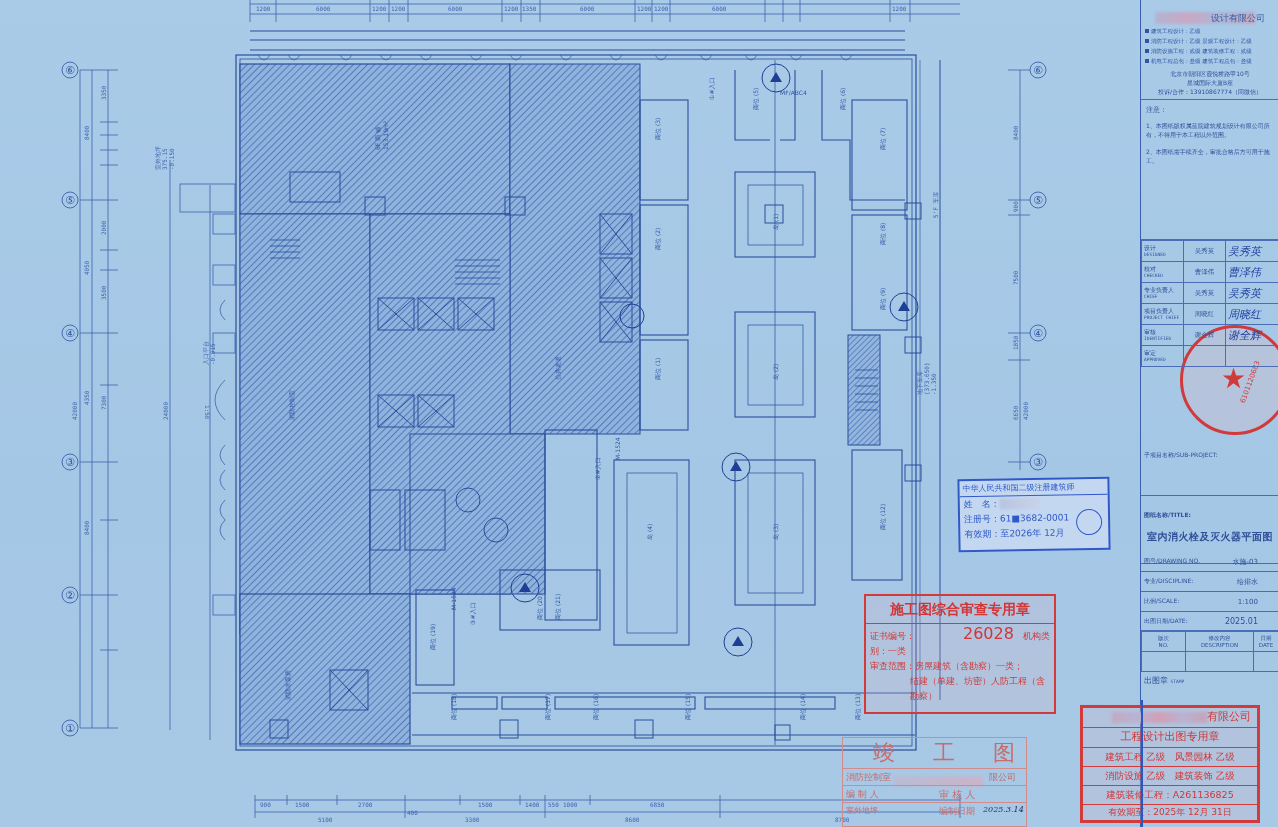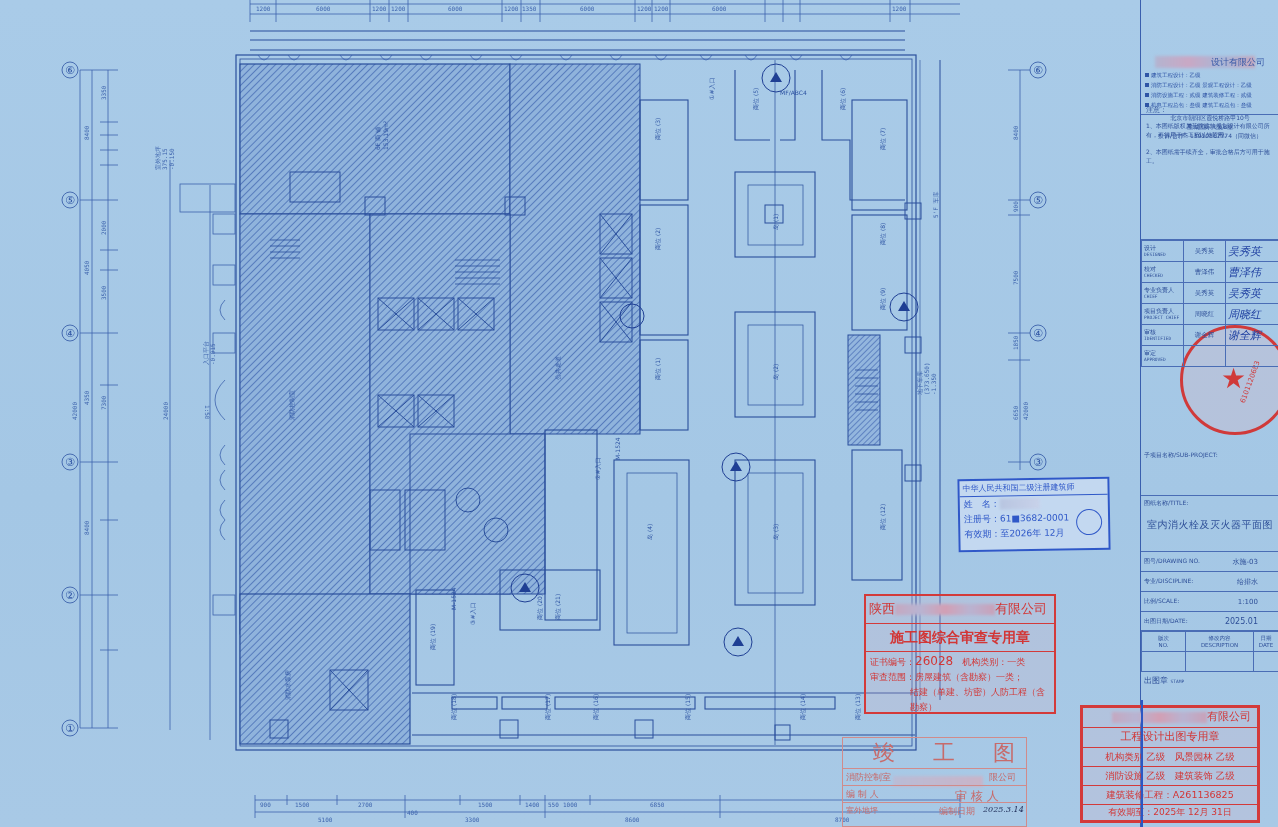--- a/index.html
+++ b/index.html
@@ -15,21 +15,21 @@
   .dimtxt { font-family: "DejaVu Sans Mono", monospace; font-size: 6px; fill: #3d63ad; }
   .axislbl { font-family: "DejaVu Sans", sans-serif; font-size: 11px; fill: #2e54a3; }
   .roomtxt { font-family: "DejaVu Sans", sans-serif; font-size: 6px; fill: #2e54a3; }
 
   
   .titleblock {
     position: absolute; left: 1140px; top: 0; width: 138px; height: 827px;
     border-left: 1.5px solid #3a5fae;
     font-family: "DejaVu Sans", sans-serif; color: #2e4f98;
   }
-  .tb-company { position: absolute; left: 0; top: 0; width: 138px; height: 71px; border-bottom: 1px solid #4a6db5; padding: 2px 4px; margin-top: 44px; }
+  .tb-company { position: absolute; left: 0; top: 0; width: 138px; height: 100px; border-bottom: 1px solid #4a6db5; padding: 2px 4px; }
   .tb-company .blur { width: 100px; height: 12px; margin: 10px 0 2px 10px; background: linear-gradient(90deg,#b3b4d0,#c9a8c4,#a9b6d6,#c5a7bd); filter: blur(1.5px); }
   .tb-company .co-suffix { position:absolute; left:70px; top:12px; font-size:9px; color:#3a5ba8; }
   .tb-company .qual { font-size: 5.5px; line-height: 10px; color: #2f55a6; }
   .tb-company .qual span.sq { display:inline-block; width:4px; height:4px; background:#2f55a6; margin-right:2px; }
   .tb-company .addr { font-size: 6px; text-align: center; line-height: 9px; margin-top: 3px; }
   .tb-notes { position: absolute; left: 0; top: 100px; width: 138px; height: 140px; border-bottom: 1px solid #4a6db5; padding: 6px 5px; font-size: 6px; line-height: 9px; }
   .tb-notes .h { font-size: 7px; margin-bottom: 6px; }
   .tb-notes p { margin-bottom: 8px; }
   .sig-table { position: absolute; left: 0; top: 240px; width: 138px; border-collapse: collapse; }
   .sig-table td { border: 1px solid #4a6db5; height: 21px; font-size: 6px; vertical-align: middle; padding: 0 2px; }
@@ -464,21 +464,21 @@
         <td class="r"><span>审定</span><small>APPROVED</small></td>
         <td class="n"></td>
         <td class="s"></td>
       </tr>
     </tbody>
       </table>
 
     <div class="tb-row" style="top:448px; height:48px;">
       <div>子项目名称/SUB-PROJECT:</div>
     </div>
-    <div class="tb-row" style="top:496px; height:56px;">
+    <div class="tb-row" style="top:508px; height:56px;font-weight:bold;">
       <div>图纸名称/TITLE:</div>
       <div class="big" style="font-size:10px; margin-top:10px;">室内消火栓及灭火器平面图</div>
     </div>
     <div class="tb-row" style="top:552px; height:20px;">
       <div class="kv">
           <span>图号/DRAWING NO.</span>
           <span class="v">水施-03</span>
         </div>
     </div>
     <div class="tb-row" style="top:572px; height:20px;">
@@ -530,51 +530,48 @@
 
   <div class="stamp-blue" style="left:958px; top:478px; width:152px; height:73px; transform:rotate(-1deg);">
     <div style="font-size:8px; border-bottom:1.5px solid #2f58c8; padding:2px 3px;">中华人民共和国二级注册建筑师</div>
     <div style="font-size:9px; padding:1px 4px;"><span>姓　名：</span><span class="blurbar" style="width:40px; background:linear-gradient(90deg,#b8c5e0,#c8d2ea);"></span></div>
     <div style="font-size:9px; padding:1px 4px;"><span>注册号：</span><span>61■3682-0001</span></div>
     <div style="font-size:9px; padding:1px 4px;"><span>有效期：</span><span>至2026年 12月</span></div>
     <div style="position:absolute; right:6px; top:30px; width:26px; height:26px; border:1.5px solid #2f58c8; border-radius:50%;"></div>
   </div>
 
   <div class="stamp-red" style="left:864px; top:594px; width:192px; height:120px;">
-    <div class="row" style="height:28px; font-size:13px; line-height:26px; text-align:left; padding-left:3px;">
-      <span>陕西</span><span class="blurbar" style="width:100px;"></span><span>有限公司</span>
-    </div>
     <div class="row" style="height:28px; font-size:14px; line-height:26px; font-weight:bold;">施工图综合审查专用章</div>
     <div style="padding:2px 4px; font-size:9px; text-align:left; line-height:15px;">
-      <div><span>证书编号：</span><span style="font-size:12px;">26028</span>　<span>机构类别：</span><span>一类</span></div>
+      <div><span>证书编号：</span><span style="font-size:16px;margin-left:48px;">26028</span>　<span>机构类别：</span><span>一类</span></div>
       <div><span>审查范围：</span><span>房屋建筑（含勘察）一类；</span></div>
       <div style="padding-left:40px;">结建（单建、坊密）人防工程（含勘察）</div>
     </div>
   </div>
 
   <div style="position:absolute; left:842px; top:737px; width:185px; height:90px; border:1.5px solid #d08b8b;">
     <div class="jg" style="left:30px; top:0; font-size:22px; letter-spacing:8px;">竣　工　图</div>
     <div style="position:absolute; left:0; top:30px; width:100%; border-top:1px solid #d08b8b;"></div>
     <div class="jg" style="left:3px; top:33px; font-size:9px;">消防控制室</div>
     <div style="position:absolute; left:50px; top:33px;"><span class="blurbar" style="width:90px; background:linear-gradient(90deg,#b9bcd6,#c9b4c8);"></span></div>
     <div class="jg" style="left:146px; top:33px; font-size:9px;text-align:right;">限公司</div>
     <div style="position:absolute; left:0; top:47px; width:100%; border-top:1px solid #d08b8b;"></div>
     <div class="jg" style="left:3px; top:50px; font-size:9px;">编 制 人</div>
-    <div class="jg" style="left:112px; top:50px; font-size:12px;">审 核 人</div>
+    <div class="jg" style="left:96px; top:50px; font-size:10px;">审 核 人</div>
     <div style="position:absolute; left:0; top:64px; width:100%; border-top:1px solid #d08b8b;"></div>
     <div class="jg" style="left:3px; top:67px; font-size:8px;">室外地坪</div>
     <div class="jg" style="left:96px; top:67px; font-size:9px;">编制日期</div>
     <div style="position:absolute; left:140px; top:67px; font-size:8px; color:#1d2a55; font-style:italic; font-family:'DejaVu Serif', serif;">2025.3.14</div>
   </div>
 
   <div class="stamp-red" style="left:1080px; top:705px; width:180px; height:118px; border-width:3px;">
     <div class="row" style="height:20px; font-size:11px; line-height:18px; text-align:right; padding-right:6px;">
       <span class="blurbar" style="width:95px;"></span><span>有限公司</span>
     </div>
     <div class="row" style="height:20px; font-size:11px; line-height:18px;">工程设计出图专用章</div>
-    <div class="row" style="height:19px; font-size:9.5px; line-height:17px;">机构类别 乙级　风景园林 乙级</div>
+    <div class="row" style="height:19px; font-size:9.5px; line-height:17px;">建筑工程 乙级　风景园林 乙级</div>
     <div class="row" style="height:19px; font-size:9.5px; line-height:17px;">消防设施 乙级　建筑装饰 乙级</div>
     <div class="row" style="height:19px; font-size:9.5px; line-height:17px;">建筑装修工程：A261136825</div>
     <div class="row" style="height:17px; font-size:9px; line-height:15px;">有效期至：2025年 12月 31日</div>
   </div>
   <div style="position:absolute; left:1141px; top:700px; width:2px; height:127px; background:#2b57c4;"></div>
 
 </div>
 
 </body></html>

